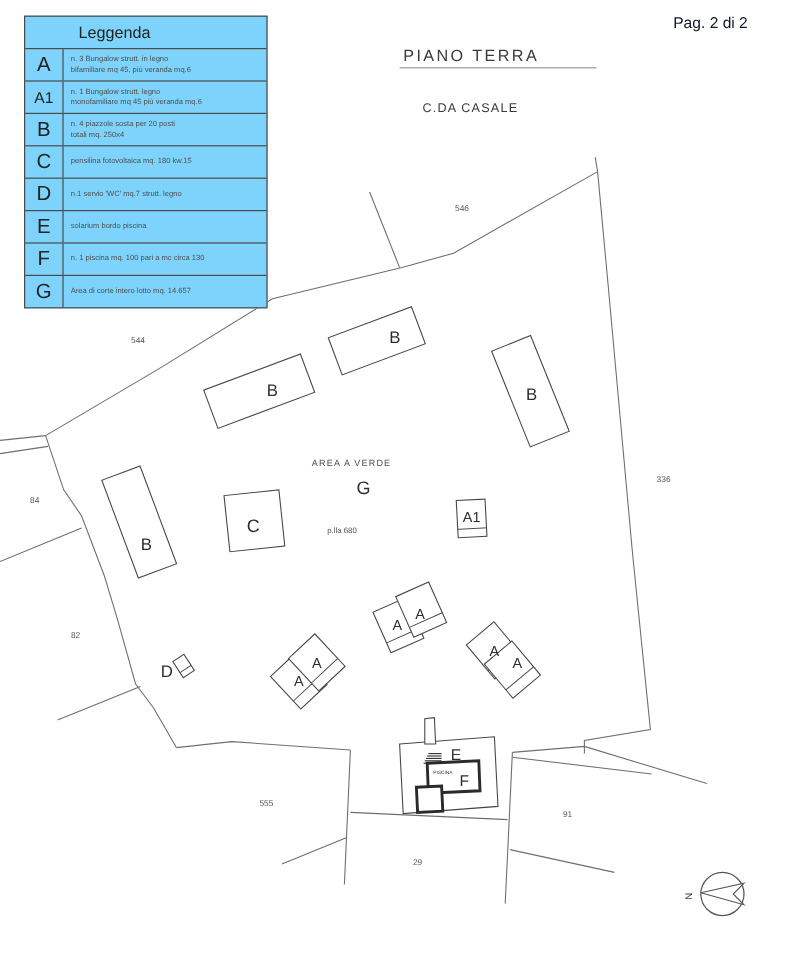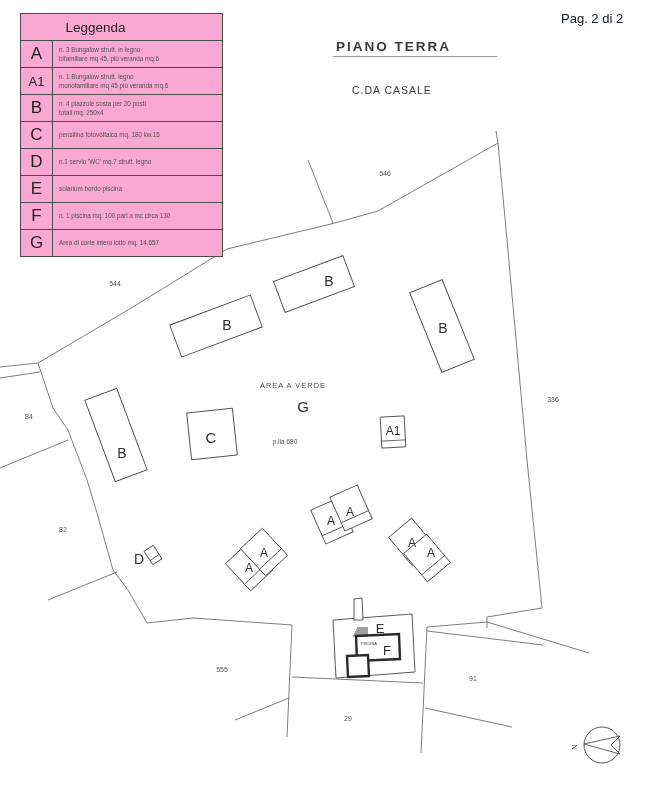--- a/index.html
+++ b/index.html
@@ -2,25 +2,25 @@
 <html><head>
 <meta charset="utf-8">
 <style>
   html,body{margin:0;padding:0;background:#fff;}
   body{width:665px;height:800px;font-family:"Liberation Sans",sans-serif;-webkit-font-smoothing:antialiased;}
   #page{position:relative;width:665px;height:800px;background:#fff;overflow:hidden;}
   #plan{position:absolute;left:0;top:0;}
   svg text{font-family:"Liberation Sans","DejaVu Sans",sans-serif;}
 
   .hdr-page{position:absolute;left:561px;top:11px;font-size:13px;color:#0f172a;}
-  .hdr-title{position:absolute;left:336px;top:39px;font-size:13.5px;letter-spacing:2px;color:#3a3a3a;font-weight:bold;}
+  .hdr-title{position:absolute;left:336px;top:39px;font-size:13.5px;letter-spacing:2px;color:#3a3a3a;}
   .hdr-underline{position:absolute;left:333px;top:56px;width:164px;height:1px;background:#9a9a9a;}
   .hdr-sub{position:absolute;left:352px;top:84px;font-size:10.5px;letter-spacing:1px;color:#3a3a3a;}
 
-  .legend{position:absolute;left:20px;top:13px;width:201px;border:1px solid #4a4a4a;background:#f9a8d4;z-index:5;}
+  .legend{position:absolute;left:20px;top:13px;width:201px;border:1px solid #4a4a4a;background:#7dd3fc;z-index:5;}
   .legend-title{height:26px;border-bottom:1px solid #4a4a4a;display:flex;align-items:center;justify-content:center;
     font-size:13.5px;color:#222;padding-right:52px;}
   .legend-row{display:flex;height:26px;border-bottom:1px solid #4a4a4a;}
   .legend-row:last-child{border-bottom:none;}
   .legend-key{width:31px;border-right:1px solid #4a4a4a;display:flex;align-items:center;justify-content:center;
     font-size:17px;color:#222;flex:none;}
   .legend-desc{flex:1;display:flex;flex-direction:column;justify-content:center;padding-left:6px;
     font-size:6.3px;line-height:1.45;color:#4f4f4f;}
 </style>
 </head>

